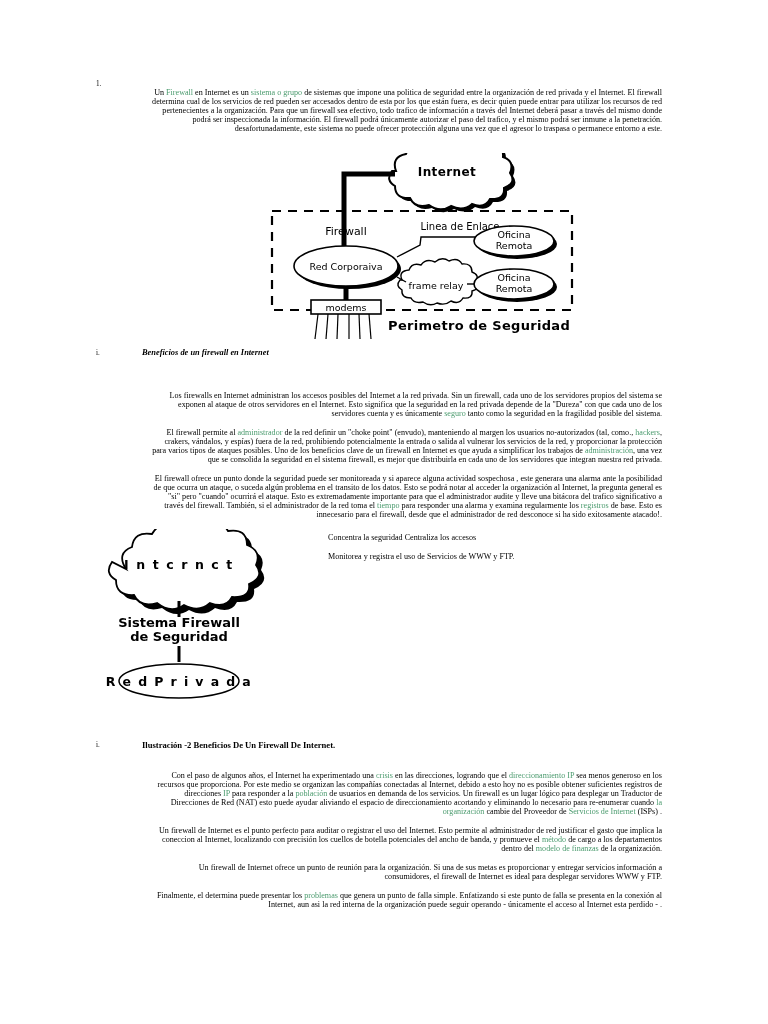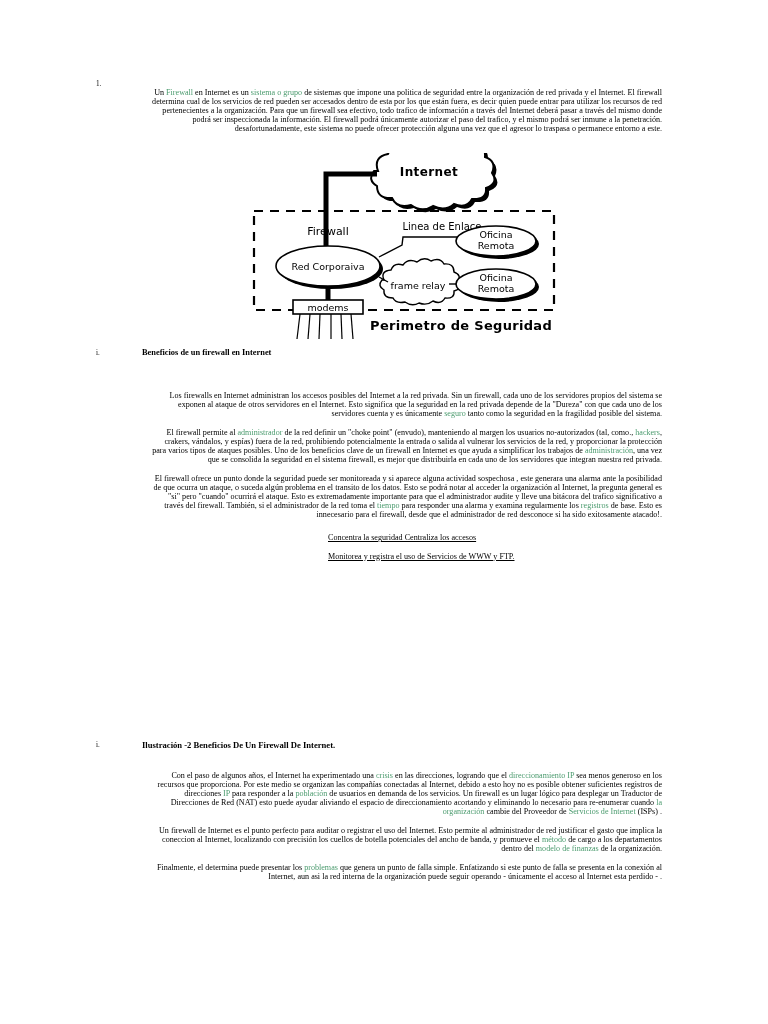--- a/index.html
+++ b/index.html
@@ -47,20 +47,21 @@
   p.para + p.para {
     margin-top: 8px;
   }
   .lnk {
     color: #4b9b6e;
   }
   .heading {
     font-size: 8.4px;
     line-height: 12px;
     font-weight: bold;
+    font-style: italic;
     margin: 0;
   }
   .heading-plain {
     font-size: 8.6px;
     line-height: 12px;
     font-weight: bold;
     margin: 0;
   }
   .indent-block {
     padding-left: 46px;
@@ -72,21 +73,21 @@
   .sp-40 { height: 40px; }
 
   
   .fig1-wrap {
     position: relative;
     height: 190px;
     margin-top: 10px;
   }
   .fig1 {
     position: absolute;
-    left: 150px;
+    left: 168px;
     top: 0;
     width: 316px;
     height: 188px;
   }
 
   
   .fig2-wrap {
     position: relative;
     height: 170px;
     margin-top: 8px;
@@ -96,21 +97,20 @@
     left: 0px;
     top: 0;
     width: 200px;
     height: 170px;
   }
   .fig2-notes {
     position: absolute;
     left: 232px;
     top: 3px;
     width: 290px;
-    text-decoration: underline;
   }
   .fig2-notes .noteline {
     font-size: 8.1px;
     line-height: 11.4px;
     margin-bottom: 7px;
   }
 
   svg { display: block; }
   svg text {
     font-family: "DejaVu Sans", "Liberation Sans", sans-serif;
@@ -201,20 +201,40 @@
 
   <div class="sp-22"></div>
 
   <div class="indent-block">
     <p class="para"><span>Los firewalls en Internet administran los accesos posibles del Internet a la red privada. Sin un firewall, cada uno de los servidores propios del sistema se exponen al ataque de otros servidores en el Internet. Esto significa que la seguridad en la red privada depende de la "Dureza" con que cada uno de los servidores cuenta y es únicamente </span><span class="lnk">seguro</span><span> tanto como la seguridad en la fragilidad posible del sistema.</span></p>
     <p class="para"><span>El firewall permite al </span><span class="lnk">administrador</span><span> de la red definir un "choke point" (envudo), manteniendo al margen los usuarios no-autorizados (tal, como., </span><span class="lnk">hackers</span><span>, crakers, vándalos, y espías) fuera de la red, prohibiendo potencialmente la entrada o salida al vulnerar los servicios de la red, y proporcionar la protección para varios tipos de ataques posibles. Uno de los beneficios clave de un firewall en Internet es que ayuda a simplificar los trabajos de </span><span class="lnk">administración</span><span>, una vez que se consolida la seguridad en el sistema firewall, es mejor que distribuirla en cada uno de los servidores que integran nuestra red privada.</span></p>
     <p class="para"><span>El firewall ofrece un punto donde la seguridad puede ser monitoreada y si aparece alguna actividad sospechosa , este generara una alarma ante la posibilidad de que ocurra un ataque, o suceda algún problema en el transito de los datos. Esto se podrá notar al acceder la organización al Internet, la pregunta general es "si" pero "cuando" ocurrirá el ataque. Esto es extremadamente importante para que el administrador audite y lleve una bitácora del trafico significativo a través del firewall. También, si el administrador de la red toma el </span><span class="lnk">tiempo</span><span> para responder una alarma y examina regularmente los </span><span class="lnk">registros</span><span> de base. Esto es innecesario para el firewall, desde que el administrador de red desconoce si ha sido exitosamente atacado!.</span></p>
   </div>
 
   <div class="fig2-wrap">
+    <div class="fig2">
+      <svg viewBox="0 0 200 170" width="200" height="170" aria-hidden="true">
+
+        <g>
+          <path d="M30 40 q-10 -16 6 -22 q2 -16 20 -13 q8 -14 24 -7 q12 -12 27 -2 q17 -8 25 6 q19 -3 19 14 q15 6 9 20 q9 12 -7 19 q2 14 -17 13 q-6 12 -22 6 q-11 10 -26 2 q-13 9 -27 -2 q-17 5 -23 -8 q-18 1 -18 -15 q-12 -7 -4 -18 z" fill="#000000" transform="translate(5,5)"></path>
+          <path d="M30 40 q-10 -16 6 -22 q2 -16 20 -13 q8 -14 24 -7 q12 -12 27 -2 q17 -8 25 6 q19 -3 19 14 q15 6 9 20 q9 12 -7 19 q2 14 -17 13 q-6 12 -22 6 q-11 10 -26 2 q-13 9 -27 -2 q-17 5 -23 -8 q-18 1 -18 -15 q-12 -7 -4 -18 z" fill="#ffffff" stroke="#000000" stroke-width="1.8"></path>
+        </g>
+        <text x="83" y="40" font-size="12.5" font-weight="bold" text-anchor="middle" letter-spacing="1.6">I n t c r n c t</text>
+
+        <line x1="83" y1="72" x2="83" y2="88" stroke="#000000" stroke-width="3"></line>
+
+        <text x="83" y="98" font-size="13" font-weight="bold" text-anchor="middle">Sistema Firewall</text>
+        <text x="83" y="112" font-size="13" font-weight="bold" text-anchor="middle">de Seguridad</text>
+
+        <line x1="83" y1="117" x2="83" y2="133" stroke="#000000" stroke-width="3"></line>
+
+        <ellipse cx="83" cy="152" rx="60" ry="17" fill="#ffffff" stroke="#000000" stroke-width="1.5"></ellipse>
+        <text x="83" y="157" font-size="12.5" font-weight="bold" text-anchor="middle" letter-spacing="1.4">R e d  P r i v a d a</text>
+      </svg>
+    </div>
 
     <div class="fig2-notes">
       <div class="noteline">Concentra la seguridad Centraliza los accesos</div>
       <div class="noteline">Monitorea y registra el uso de Servicios de WWW y FTP.</div>
     </div>
   </div>
 
   <div class="sp-40"></div>
 
   <div class="li-row">
@@ -222,16 +242,17 @@
     <div class="li-body">
       <p class="heading-plain">Ilustración -2 Beneficios De Un Firewall De Internet.</p>
     </div>
   </div>
 
   <div class="sp-10"></div>
 
   <div class="indent-block">
     <p class="para"><span>Con el paso de algunos años, el Internet ha experimentado una </span><span class="lnk">crisis</span><span> en las direcciones, logrando que el </span><span class="lnk">direccionamiento IP</span><span> sea menos generoso en los recursos que proporciona. Por este medio se organizan las compañías conectadas al Internet, debido a esto hoy no es posible obtener suficientes registros de direcciones </span><span class="lnk">IP</span><span> para responder a la </span><span class="lnk">población</span><span> de usuarios en demanda de los servicios. Un firewall es un lugar lógico para desplegar un Traductor de Direcciones de Red (NAT) esto puede ayudar aliviando el espacio de direccionamiento acortando y eliminando lo necesario para re-enumerar cuando </span><span class="lnk">la organización</span><span> cambie del Proveedor de </span><span class="lnk">Servicios de Internet</span><span> (ISPs) .</span></p>
     <p class="para"><span>Un firewall de Internet es el punto perfecto para auditar o registrar el uso del Internet. Esto permite al administrador de red justificar el gasto que implica la coneccion al Internet, localizando con precisión los cuellos de botella potenciales del ancho de banda, y promueve el </span><span class="lnk">método</span><span> de cargo a los departamentos dentro del </span><span class="lnk">modelo de finanzas</span><span> de la organización.</span></p>
+    <p class="para"><span>Un firewall de Internet ofrece un punto de reunión para la organización. Si una de sus metas es proporcionar y entregar servicios información a consumidores, el firewall de Internet es ideal para desplegar servidores WWW y FTP.</span></p>
     <p class="para"><span>Finalmente, el determina puede presentar los </span><span class="lnk">problemas</span><span> que genera un punto de falla simple. Enfatizando si este punto de falla se presenta en la conexión al Internet, aun asi la red interna de la organización puede seguir operando - únicamente el acceso al Internet esta perdido - .</span></p>
   </div>
 
 </div>
 
 </body></html>

